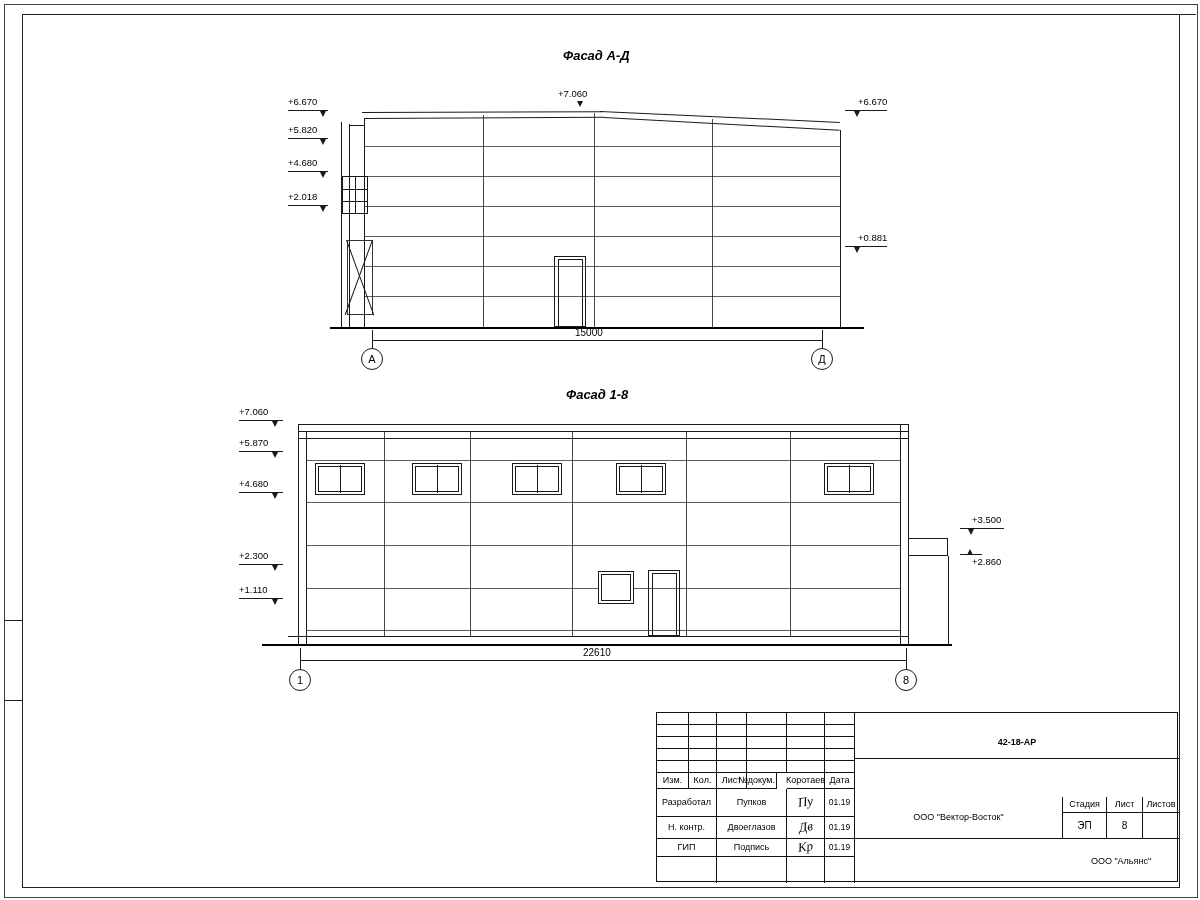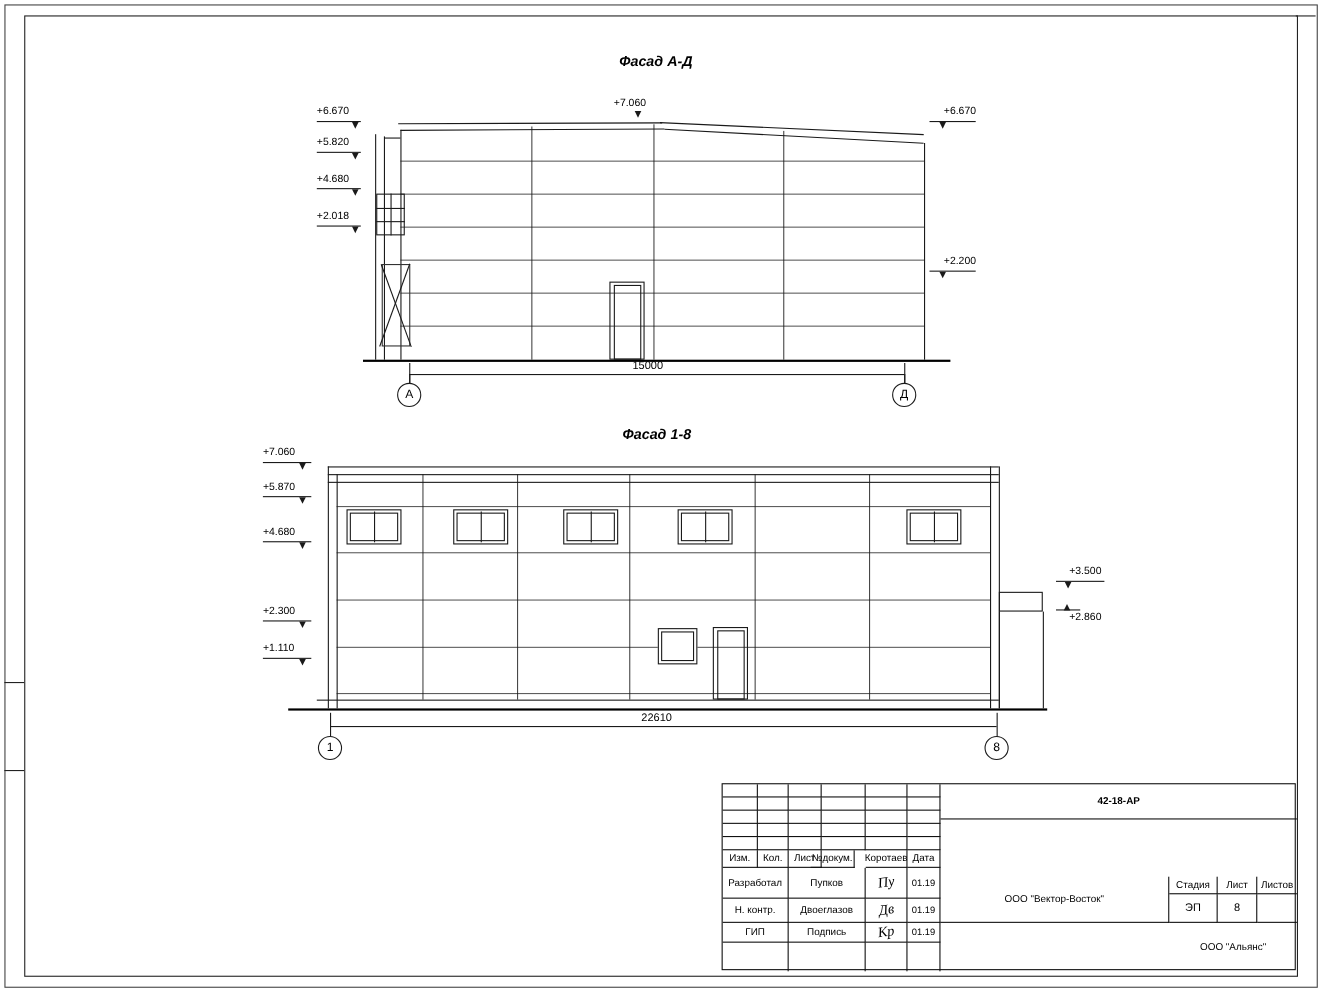--- a/index.html
+++ b/index.html
@@ -97,21 +97,21 @@
   <div class="line h" style="left:288px;top:205px;width:40px;"></div>
   <div class="arrow-d" style="left:320px;top:206px;"></div>
 
   <div class="lev" style="left:558px;top:88px;">+7.060</div>
   <div class="arrow-d" style="left:577px;top:101px;"></div>
 
   <div class="lev" style="left:858px;top:96px;">+6.670</div>
   <div class="line h" style="left:845px;top:110px;width:42px;"></div>
   <div class="arrow-d" style="left:854px;top:111px;"></div>
 
-  <div class="lev" style="left:858px;top:232px;">+2.200</div>
+  <div class="lev" style="left:858px;top:232px;">+0.881</div>
   <div class="line h" style="left:845px;top:246px;width:42px;"></div>
   <div class="arrow-d" style="left:854px;top:247px;"></div>
 
   <div class="line v" style="left:372px;top:330px;height:20px;"></div>
   <div class="line v" style="left:822px;top:330px;height:20px;"></div>
   <div class="line h" style="left:372px;top:340px;width:450px;"></div>
   <div class="dim" style="left:575px;top:327px;">15000</div>
   <div class="line v" style="left:372px;top:340px;height:10px;"></div>
   <div class="line v" style="left:822px;top:340px;height:10px;"></div>
   <div class="circ" style="left:361px;top:348px;">А</div>
@@ -258,21 +258,21 @@
     <div class="c" style="left:130px;top:126px;width:38px;height:18px;">
         <span class="sig">Кр</span>
       </div>
     <div class="c" style="left:168px;top:126px;width:30px;height:18px;font-size:8.5px;">01.19</div>
 
     <div class="c" style="left:0;top:144px;width:60px;height:26px;border-bottom:none;"></div>
     <div class="c" style="left:60px;top:144px;width:70px;height:26px;border-bottom:none;"></div>
     <div class="c" style="left:130px;top:144px;width:38px;height:26px;border-bottom:none;"></div>
     <div class="c" style="left:168px;top:144px;width:30px;height:26px;border-bottom:none;"></div>
 
-    <div class="c big" style="left:198px;top:0;width:324px;height:32px;border-right:none;">42-18-АР</div>
+    <div class="c big" style="left:198px;top:14px;width:324px;height:32px;border-right:none;">42-18-АР</div>
 
     <div class="c mid" style="left:198px;top:84px;width:208px;height:42px;">ООО "Вектор-Восток"</div>
     <div class="c" style="left:406px;top:84px;width:44px;height:16px;font-size:9px;">Стадия</div>
     <div class="c" style="left:450px;top:84px;width:36px;height:16px;font-size:9px;">Лист</div>
     <div class="c" style="left:486px;top:84px;width:36px;height:16px;font-size:9px;border-right:none;">Листов</div>
     <div class="c" style="left:406px;top:100px;width:44px;height:26px;font-size:10px;">ЭП</div>
     <div class="c" style="left:450px;top:100px;width:36px;height:26px;font-size:10px;">8</div>
     <div class="c" style="left:486px;top:100px;width:36px;height:26px;font-size:10px;border-right:none;"></div>
 
     <div class="c mid" style="left:406px;top:126px;width:116px;height:44px;border-right:none;border-bottom:none;">ООО "Альянс"</div>

